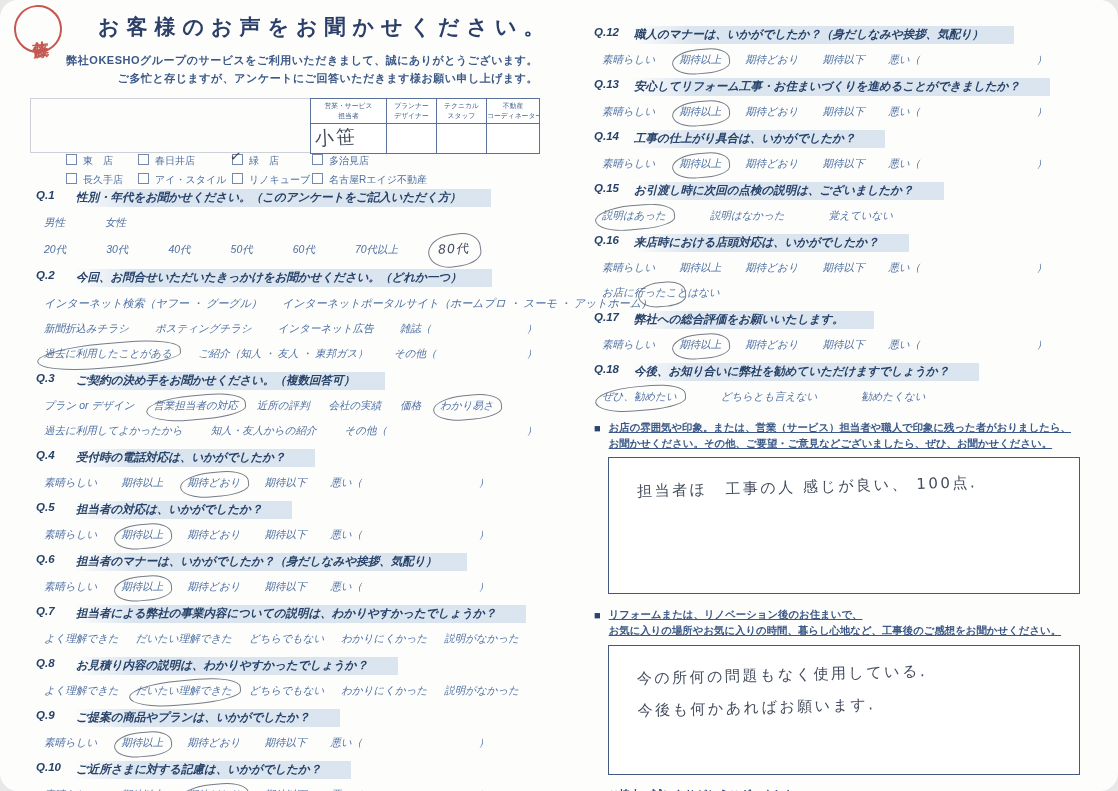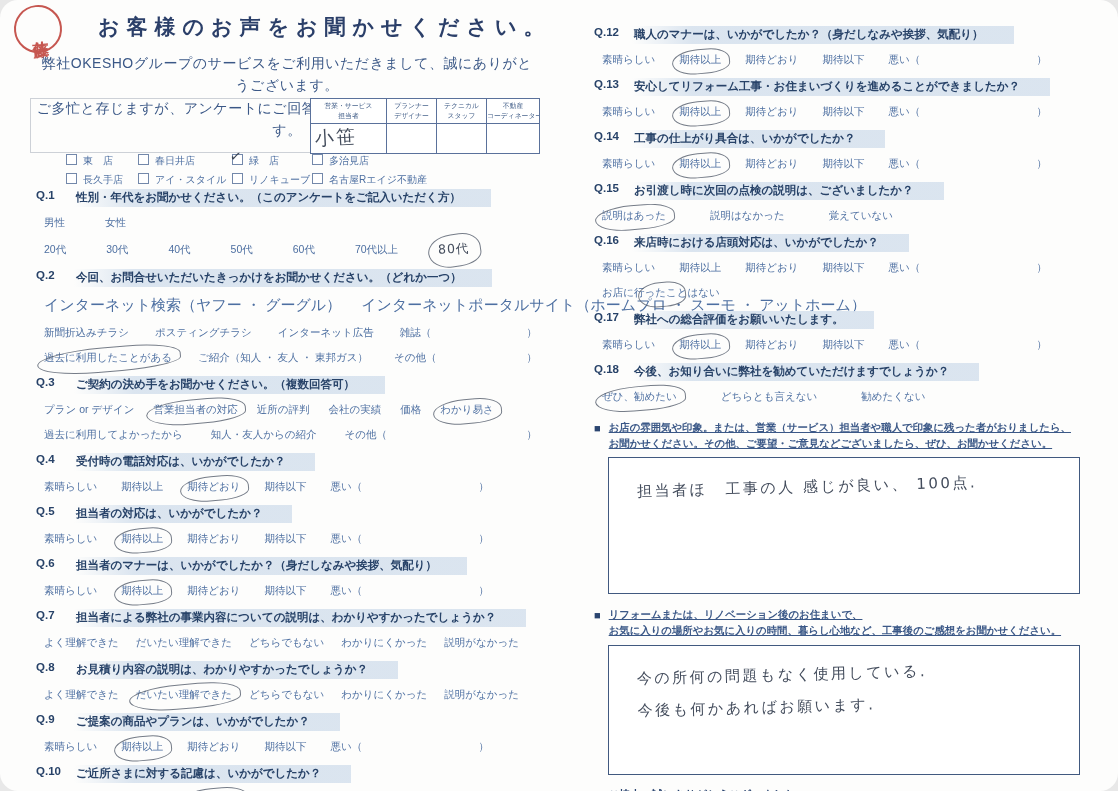--- a/index.html
+++ b/index.html
@@ -17,21 +17,21 @@
     display:flex; align-items:center; justify-content:center;
     writing-mode:vertical-rl; font-size:16px; font-weight:bold; color:#c0453e;
     transform:rotate(-6deg); letter-spacing:1px; opacity:.9;
   }
   .page-title{
     position:absolute; left:98px; top:13px;
     font-size:21px; font-weight:bold; letter-spacing:7px; color:#2b3f69;
   }
   .intro{
     position:absolute; left:36px; top:52px; width:502px;
-    text-align:center; font-size:14px; line-height:1.6; color:#3b5887; letter-spacing:.5px;
+    text-align:right; font-size:11px; line-height:1.6; color:#3b5887; letter-spacing:.5px;font-weight:bold;
   }
   
   .staff-frame{position:absolute; left:30px; top:98px; width:506px; height:53px; border:1px solid #cdd1d7;}
   .staff-table{
     position:absolute; left:310px; top:98px; display:grid;
     grid-template-columns:75px 50px 50px 53px;
     border:1px solid #5a719b; background:#fff;
   }
   .st-col{border-left:1px solid #5a719b;}
   .st-col:first-child{border-left:none;}
@@ -46,32 +46,32 @@
   .store-row{display:grid; grid-template-columns:72px 94px 80px auto; margin-bottom:4px; white-space:nowrap;}
   .cb{width:9px; height:9px; border:1px solid #7388aa; display:inline-block; margin-right:6px; position:relative; top:1px; background:#fff;}
   .cb.checked::after{
     content:"✓"; position:absolute; left:-3px; top:-7px; font-size:14px; font-weight:bold;
     color:#3d4654; transform:rotate(8deg);
   }
   
   .col-left{position:absolute; left:36px; top:189px; width:505px;}
   .col-right{position:absolute; left:594px; top:26px; width:505px;}
   
-  .question{margin-bottom:6px;}
+  .question{margin-bottom:6px;font-style:italic;}
   .q-head{display:flex; gap:10px; font-weight:bold; font-size:11.5px; color:#274268; margin-bottom:9px; white-space:nowrap;}
   .q-no{min-width:28px;}
   .q-title{
     background:linear-gradient(90deg, rgba(215,226,238,0) 0px, rgba(215,226,238,.9) 60px);
     padding:1px 30px 2px 2px;
   }
   .opt-row{
     display:flex; align-items:center; gap:24px; font-size:10.5px; color:#4d6fa1;
     margin-bottom:11px; padding-left:8px; white-space:nowrap; min-height:13px;
   }
-  .opt-row.small{font-size:15px; gap:16px;}
+  .opt-row.small{font-size:11px; gap:16px;}
   .opt{display:inline-block;}
   .close-paren.mid{margin-left:auto; margin-right:52px;}
   .close-paren.end{margin-left:auto; margin-right:4px;}
   
   .hand{
     font-family:"DejaVu Sans",sans-serif; color:#434c5c; display:inline-block;
     transform:rotate(-3deg); font-size:12.5px; letter-spacing:1px;
   }
   .circled{position:relative; display:inline-block;}
   .circled::after{

